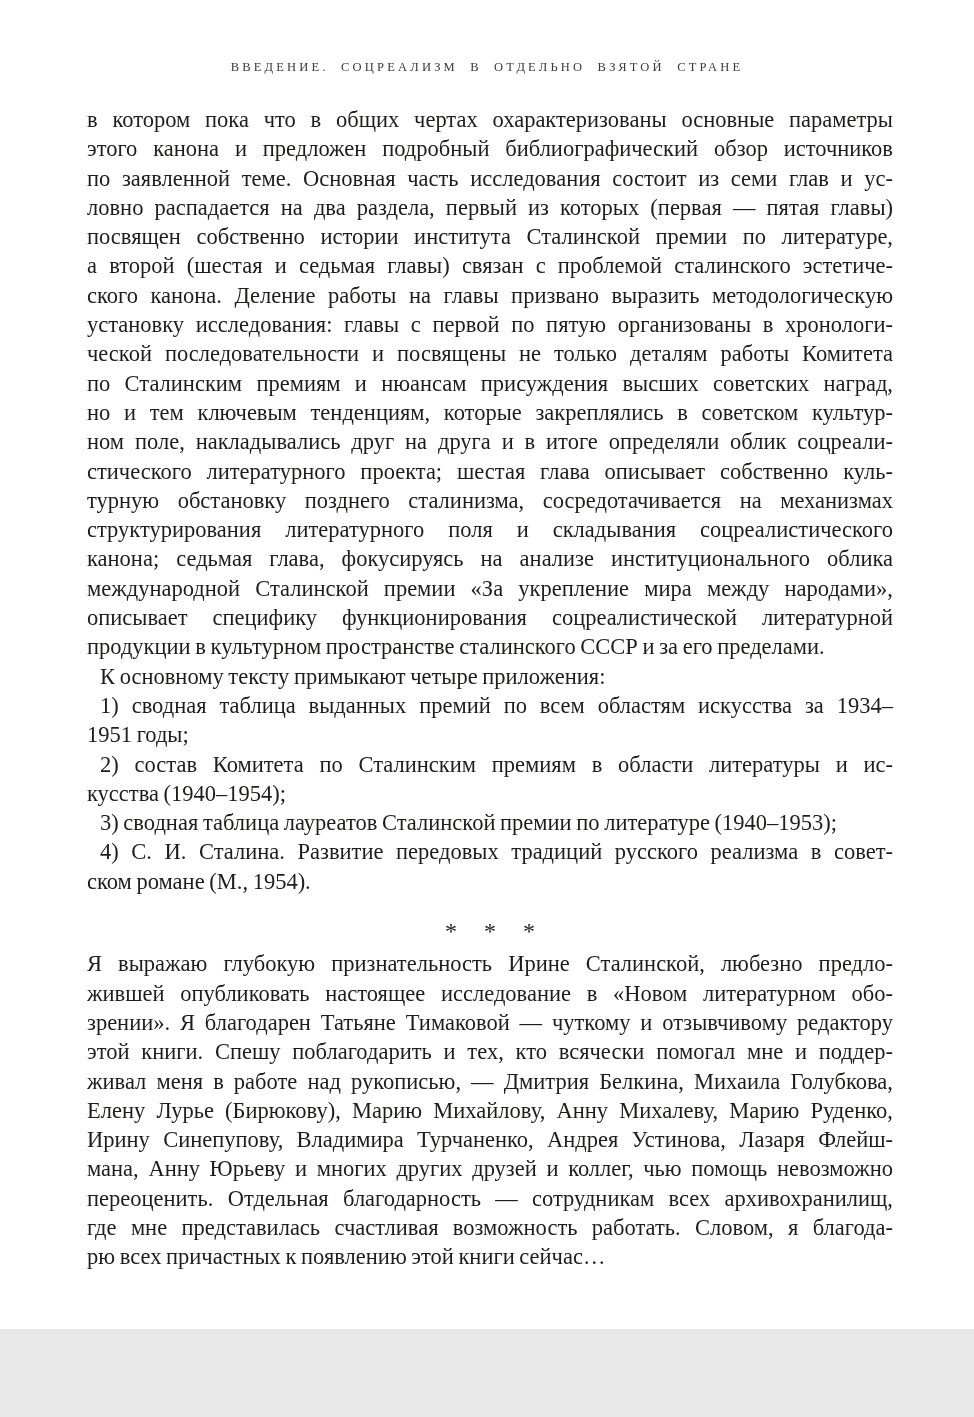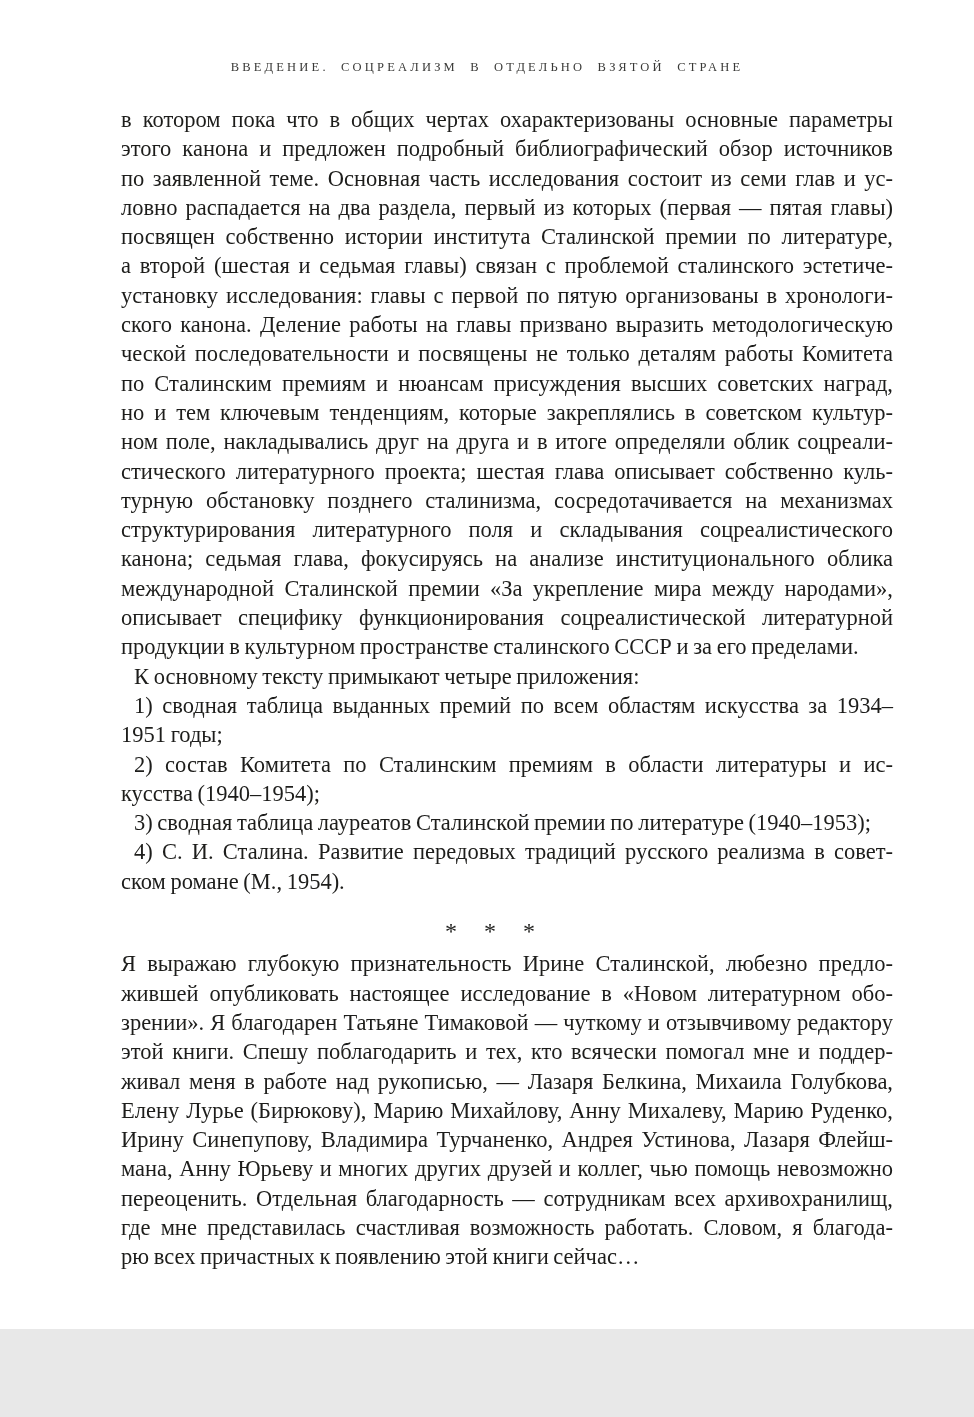--- a/index.html
+++ b/index.html
@@ -23,21 +23,21 @@
     color:#3a3a38;
   }
   .text-column {
     position:absolute;
     left:87px; top:105px;
     width:806px;
     font-size:22.5px;
     line-height:29.3px;
     word-spacing:-1px;
   }
-  .para { text-align:justify;margin-left:34px; }
+  .para { text-align:justify; }
   .para.indent .line:first-child { text-indent:13px; }
   .line {
     text-align:justify;
     text-align-last:justify;
     white-space:normal;
   }
   .line.last { text-align-last:left; }
   .separator {
     height:29.3px;
     margin-top:15px;
@@ -60,22 +60,22 @@
   <div class="running-head">ВВЕДЕНИЕ. СОЦРЕАЛИЗМ В ОТДЕЛЬНО ВЗЯТОЙ СТРАНЕ</div>
 
   <div class="text-column">
       <div class="para">
         <div class="line">в котором пока что в общих чертах охарактеризованы основные параметры</div>
         <div class="line">этого канона и предложен подробный библиографический обзор источников</div>
         <div class="line">по заявленной теме. Основная часть исследования состоит из семи глав и ус-</div>
         <div class="line">ловно распадается на два раздела, первый из которых (первая — пятая главы)</div>
         <div class="line">посвящен собственно истории института Сталинской премии по литературе,</div>
         <div class="line">а второй (шестая и седьмая главы) связан с проблемой сталинского эстетиче-</div>
+        <div class="line">ского канона. Деление работы на главы призвано выразить методологическую</div>
         <div class="line">установку исследования: главы с первой по пятую организованы в хронологи-</div>
-        <div class="line">ского канона. Деление работы на главы призвано выразить методологическую</div>
         <div class="line">ческой последовательности и посвящены не только деталям работы Комитета</div>
         <div class="line">по Сталинским премиям и нюансам присуждения высших советских наград,</div>
         <div class="line">но и тем ключевым тенденциям, которые закреплялись в советском культур-</div>
         <div class="line">ном поле, накладывались друг на друга и в итоге определяли облик соцреали-</div>
         <div class="line">стического литературного проекта; шестая глава описывает собственно куль-</div>
         <div class="line">турную обстановку позднего сталинизма, сосредотачивается на механизмах</div>
         <div class="line">структурирования литературного поля и складывания соцреалистического</div>
         <div class="line">канона; седьмая глава, фокусируясь на анализе институционального облика</div>
         <div class="line">международной Сталинской премии «За укрепление мира между народами»,</div>
         <div class="line">описывает специфику функционирования соцреалистической литературной</div>
@@ -98,21 +98,21 @@
       <div class="para indent">
         <div class="line">4) С. И. Сталина. Развитие передовых традиций русского реализма в совет-</div>
         <div class="line last">ском романе (М., 1954).</div>
       </div>
       <div class="separator"><span class="stars">* * *</span></div>
       <div class="para">
         <div class="line">Я выражаю глубокую признательность Ирине Сталинской, любезно предло-</div>
         <div class="line">жившей опубликовать настоящее исследование в «Новом литературном обо-</div>
         <div class="line">зрении». Я благодарен Татьяне Тимаковой — чуткому и отзывчивому редактору</div>
         <div class="line">этой книги. Спешу поблагодарить и тех, кто всячески помогал мне и поддер-</div>
-        <div class="line">живал меня в работе над рукописью, — Лазаря Белкина, Михаила Голубкова,</div>
+        <div class="line">живал меня в работе над рукописью, — Дмитрия Белкина, Михаила Голубкова,</div>
         <div class="line">Елену Лурье (Бирюкову), Марию Михайлову, Анну Михалеву, Марию Руденко,</div>
         <div class="line">Ирину Синепупову, Владимира Турчаненко, Андрея Устинова, Лазаря Флейш-</div>
         <div class="line">мана, Анну Юрьеву и многих других друзей и коллег, чью помощь невозможно</div>
         <div class="line">переоценить. Отдельная благодарность — сотрудникам всех архивохранилищ,</div>
         <div class="line">где мне представилась счастливая возможность работать. Словом, я благода-</div>
         <div class="line last">рю всех причастных к появлению этой книги сейчас…</div>
       </div>
     </div>
 </div>
 

